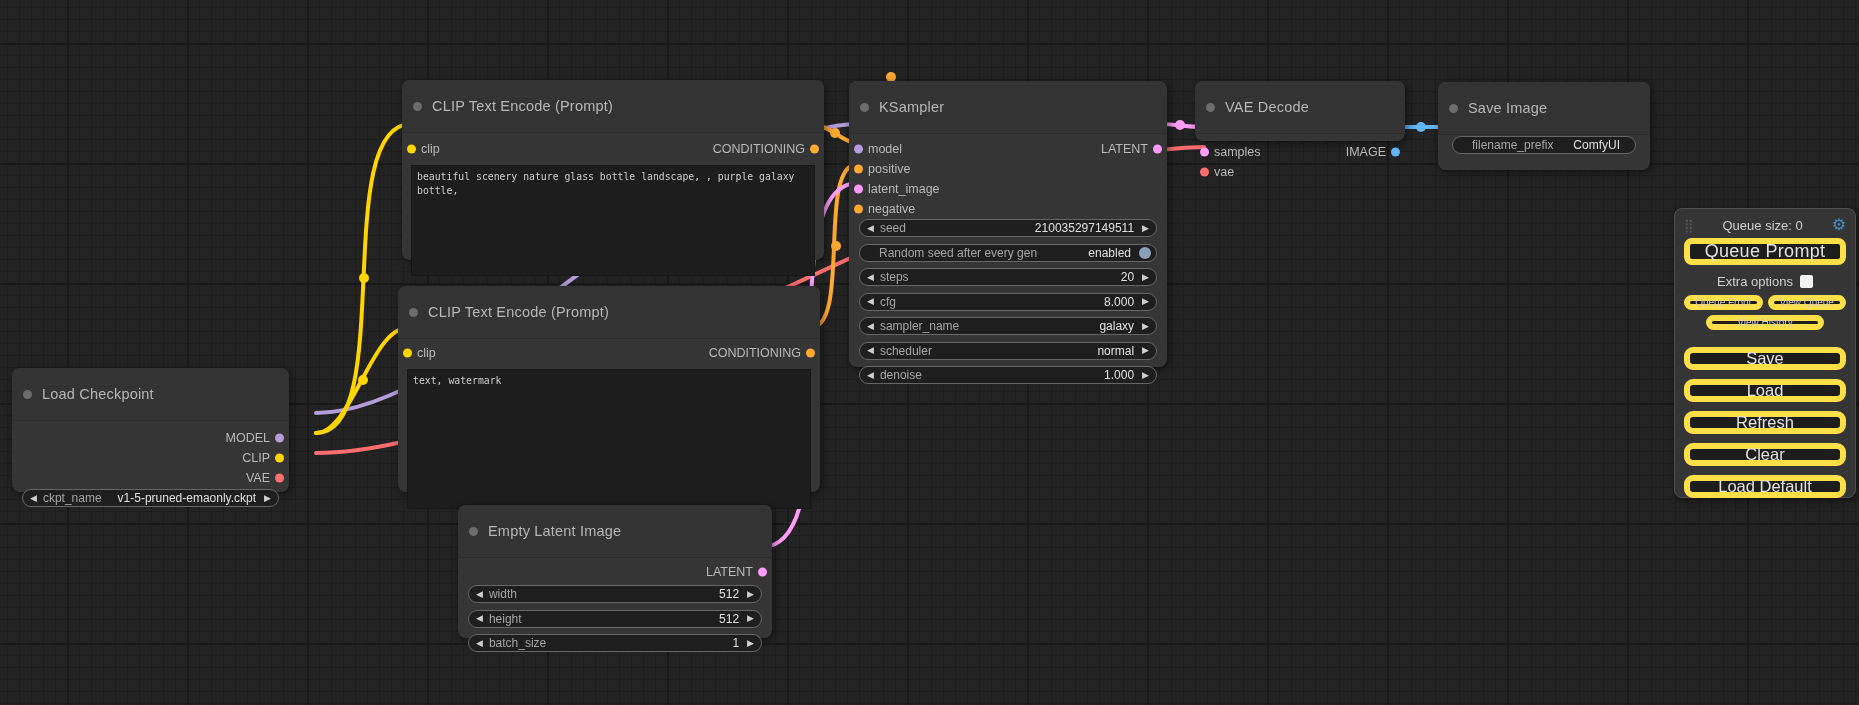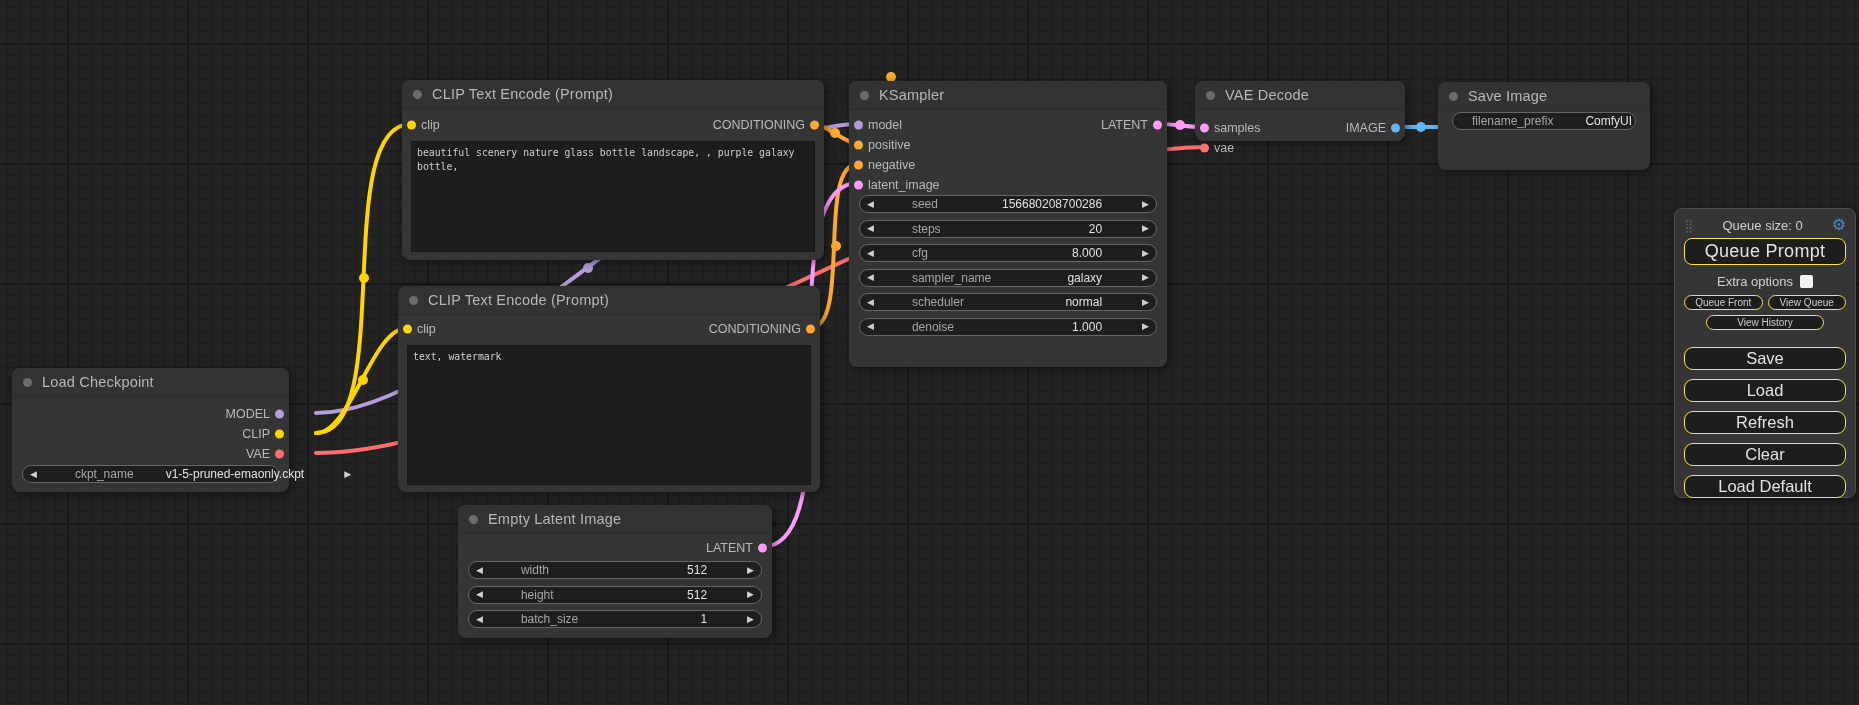--- a/index.html
+++ b/index.html
@@ -18,21 +18,21 @@
   #wires{position:absolute;left:0;top:0;z-index:1;}
   #wires path{fill:none;stroke-width:4;stroke-linecap:round;}
 
   .node{
     position:absolute;z-index:2;box-sizing:border-box;
     background:#353535;border-radius:8px;
     box-shadow:2px 2px 8px rgba(0,0,0,.5);
     color:#b9b9b9;
   }
   .node-header{
-    height:28px;display:flex;align-items:center;gap:10px;padding:0 11px;
+    height:28px;display:flex;align-items:center;gap:10px;padding:12px 11px;
     background:#333333;border-bottom:1px solid #2c2c2c;border-radius:8px 8px 0 0;
   }
   .collapse-dot{width:9px;height:9px;border-radius:50%;background:#6c6c6c;flex:0 0 auto;}
   .node-title{font-size:14.5px;color:#b7b7b7;white-space:nowrap;letter-spacing:.2px;}
 
   .slot-row{position:relative;height:20px;display:flex;align-items:center;padding:0 19px;font-size:12.5px;color:#b9b9b9;}
   .slot-label.out{margin-left:auto;}
   .port{position:absolute;top:50%;transform:translateY(-50%);width:9px;height:9px;border-radius:50%;}
   .port.in{left:5px;}
   .port.out{right:5px;}
@@ -42,21 +42,21 @@
     font-family:"DejaVu Sans Mono",monospace;font-size:9.8px;line-height:14px;color:#cfcfcf;
     padding:4px 5px;white-space:pre-wrap;word-break:normal;overflow:hidden;box-sizing:border-box;
   }
   .n-clip1 .prompt-box{height:111px;}
   .n-clip2 .prompt-box{height:140px;}
 
   .widgets{margin-top:0;}
   .widget{
     box-sizing:border-box;height:18px;margin:6.5px 10px 0;padding:0 7px;
     background:#1e1e1e;border:1px solid #666;border-radius:10px;
-    display:flex;align-items:center;font-size:12px;gap:32px;
+    display:flex;align-items:center;font-size:12px;
   }
   .widgets .widget:first-child{margin-top:0;}
   .w-label{color:#a6a6a6;margin-left:6px;white-space:nowrap;}
   .w-label.noarrow{margin-left:12px;}
   .w-value{margin-left:auto;margin-right:8px;color:#e0e0e0;white-space:nowrap;}
   .arrow{color:#cfcfcf;font-size:9px;line-height:1;flex:0 0 auto;}
   .toggle-dot{flex:0 0 auto;width:12px;height:12px;border-radius:50%;background:#8ba0ba;margin-right:-2px;}
 
   
   .n-lc   {left:12px;  top:368px; width:277px; height:124px;}
@@ -79,21 +79,21 @@
   .menu{
     position:absolute;z-index:3;left:1674px;top:208px;width:182px;height:290px;box-sizing:border-box;
     background:#353535;border:1px solid #4e4e4e;border-radius:8px;
     box-shadow:2px 2px 8px rgba(0,0,0,.5);padding:6px 9px;color:#d4d4d4;
   }
   .menu-top{height:20px;display:flex;align-items:center;}
   .drag-handle{color:#5a5a5a;font-size:13px;line-height:1;cursor:grab;}
   .queue-size{flex:1;text-align:center;font-size:13px;color:#cfcfcf;}
   .gear{color:#4a8cc2;font-size:16px;line-height:1;cursor:pointer;}
   .btn{
-    box-sizing:border-box;background:#1d1d1d;border:1px solid #fde047;color:#e2e2e2;
+    box-sizing:border-box;background:#1d1d1d;border:6px solid #fde047;color:#e2e2e2;
     display:flex;align-items:center;justify-content:center;cursor:pointer;white-space:nowrap;
   }
   .btn-primary{margin-top:3px;height:27px;border-radius:8px;font-size:18px;letter-spacing:.3px;width:100%;}
   .extra-row{margin-top:8px;height:16px;display:flex;align-items:center;justify-content:center;gap:7px;font-size:13px;color:#d0d0d0;}
   .checkbox{width:13px;height:13px;background:#f2f2f2;border-radius:2px;}
   .pill-row{margin-top:6px;display:flex;gap:5px;}
   .btn-pill{height:15px;border-radius:8px;font-size:10px;flex:1;color:#cccccc;}
   .vh-row{margin-top:5px;display:flex;justify-content:center;}
   .btn-pill.vh{flex:0 0 auto;width:118px;}
   .btn-big{height:23px;border-radius:9px;font-size:16.5px;width:100%;}
@@ -229,34 +229,39 @@
         <span class="port in" style="background: rgb(179, 157, 219);"></span>
         <span class="slot-label">model</span>
         <span class="slot-label out">LATENT</span>
         <span class="port out" style="background: rgb(255, 156, 249);"></span>
       </div>
       <div class="slot-row">
         <span class="port in" style="background: rgb(255, 169, 49);"></span>
         <span class="slot-label">positive</span>
       </div>
       <div class="slot-row">
+        <span class="port in" style="background: rgb(255, 156, 249);"></span>
+        <span class="slot-label">latent_image</span>
+      </div>
+      <div class="slot-row">
         <span class="port in" style="background: rgb(255, 169, 49);"></span>
         <span class="slot-label">negative</span>
       </div>
-      <div class="slot-row">
-        <span class="port in" style="background: rgb(255, 156, 249);"></span>
-        <span class="slot-label">latent_image</span>
-      </div>
     </div>
     <div class="widgets">
       <div class="widget">
         <span class="arrow">◀</span>
         <span class="w-label">seed</span>
-        <span class="w-value">156680208700286</span>
-        <span class="arrow">▶</span>
+        <span class="w-value">210035297149511</span>
+        <span class="arrow">▶</span>
+      </div>
+      <div class="widget">
+        <span class="w-label noarrow">Random seed after every gen</span>
+        <span class="w-value">enabled</span>
+        <span class="toggle-dot"></span>
       </div>
       <div class="widget">
         <span class="arrow">◀</span>
         <span class="w-label">steps</span>
         <span class="w-value">20</span>
         <span class="arrow">▶</span>
       </div>
       <div class="widget">
         <span class="arrow">◀</span>
         <span class="w-label">cfg</span>

